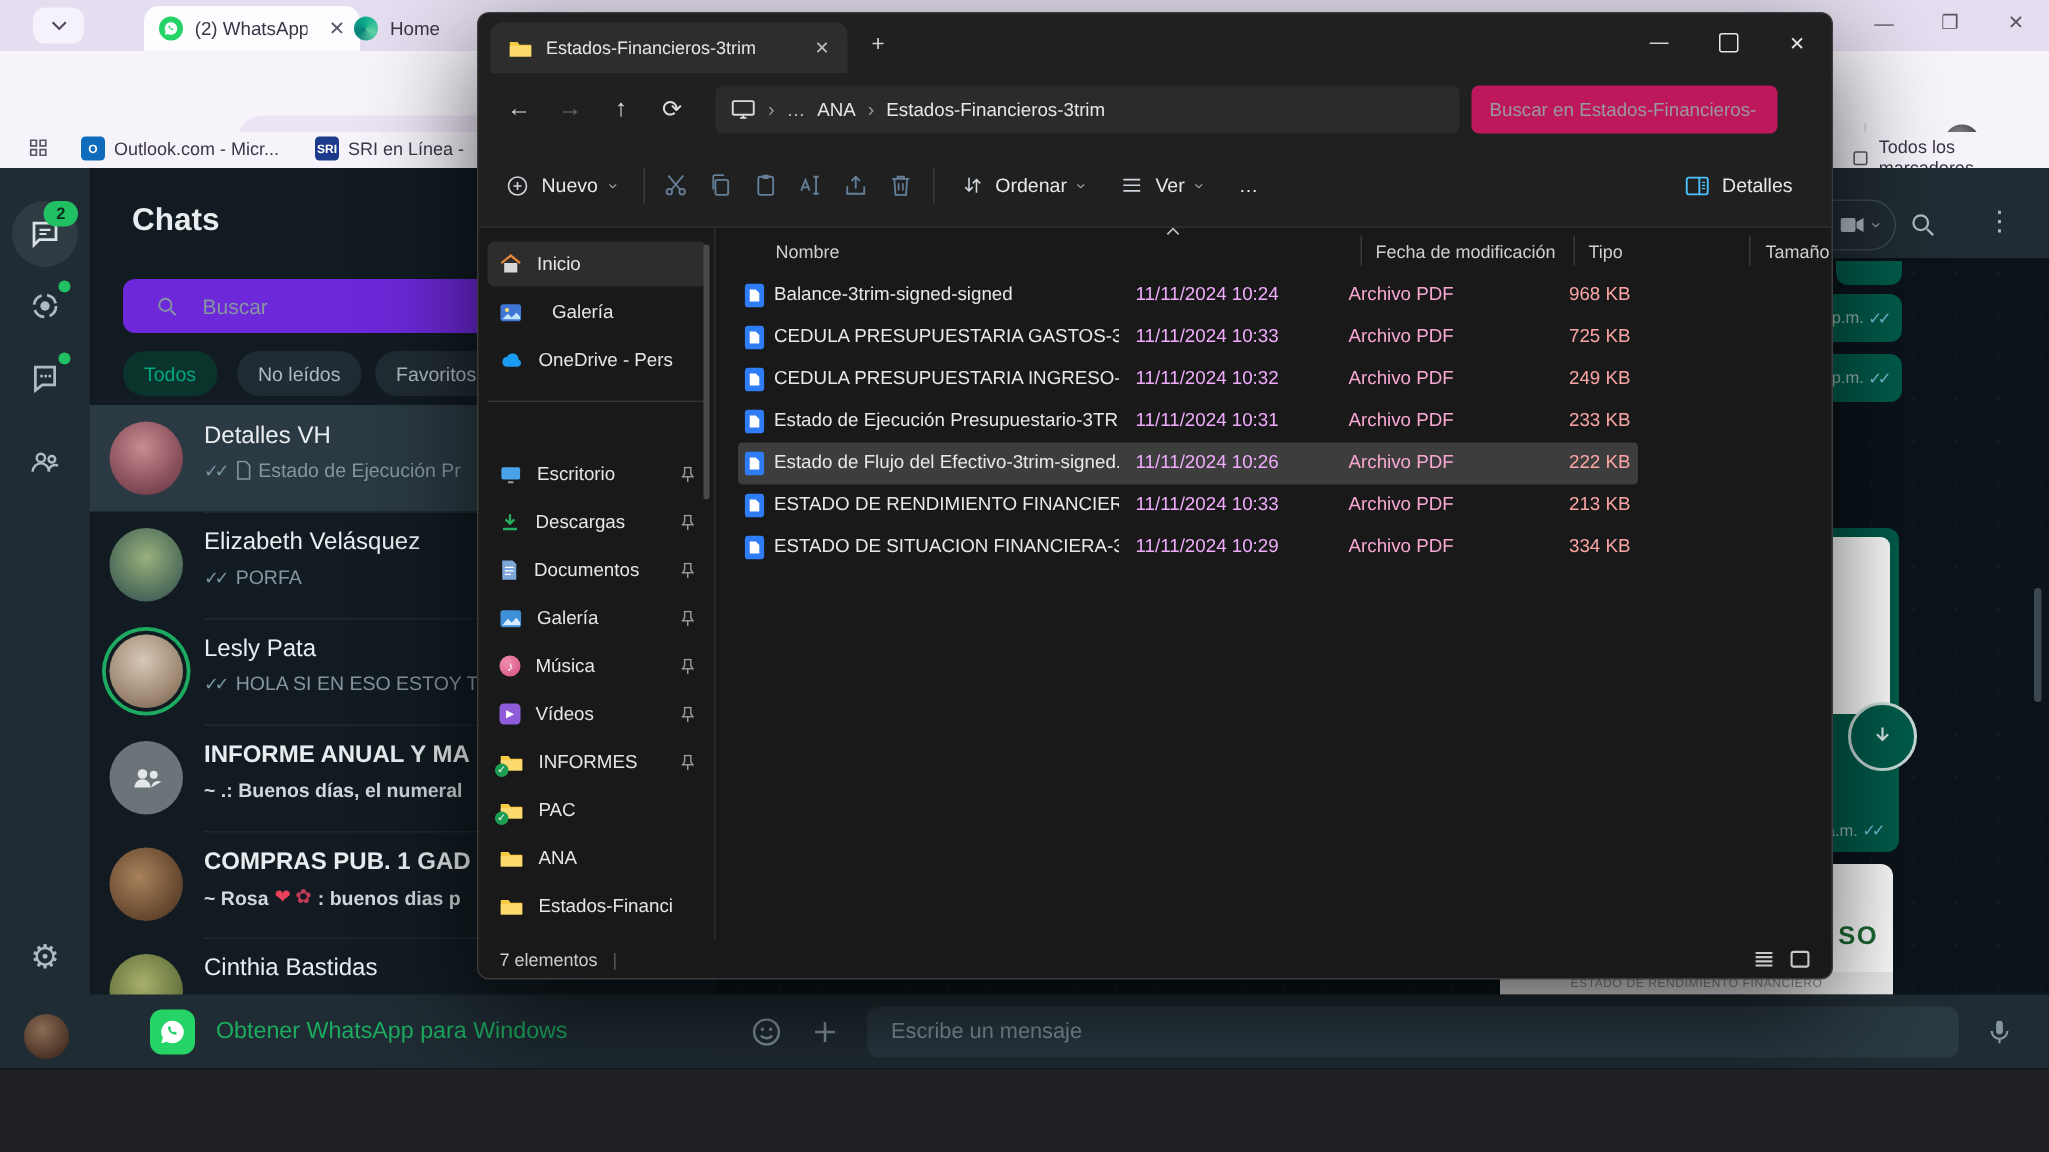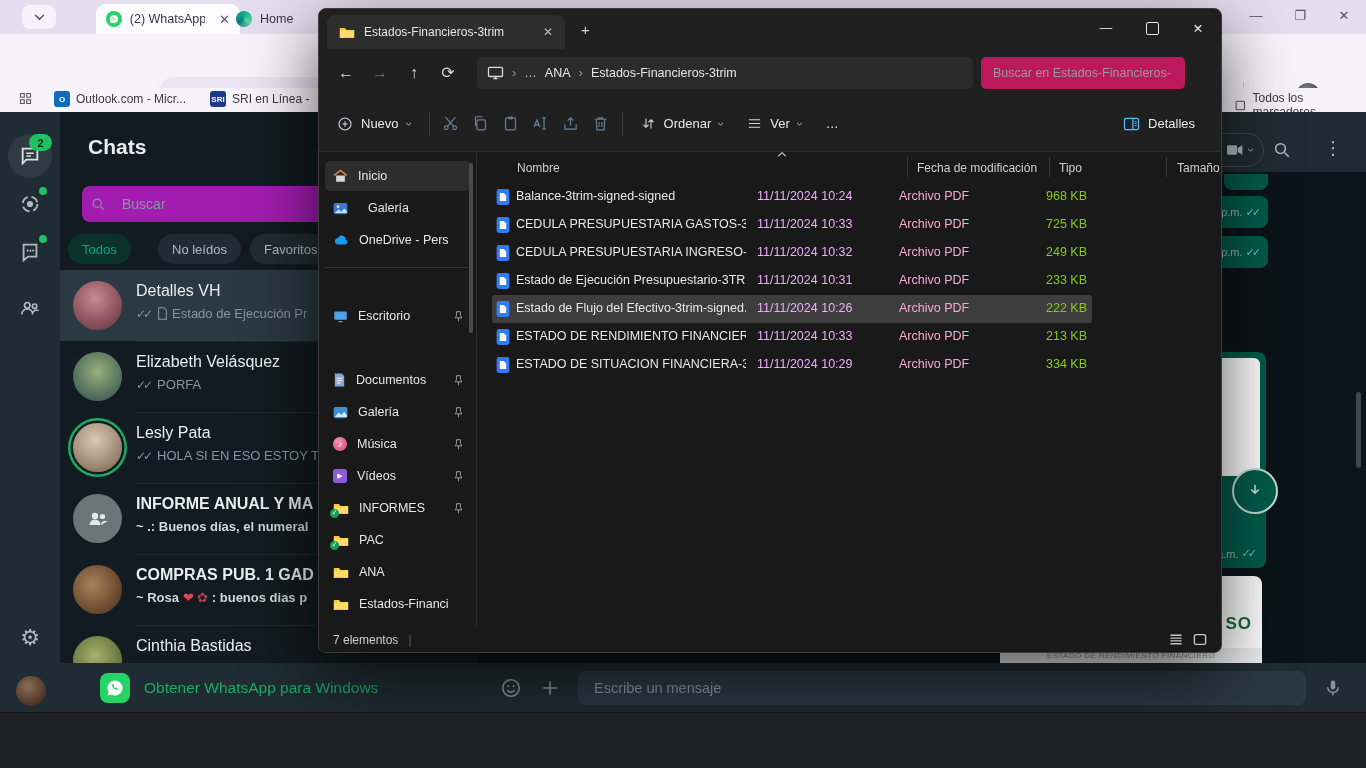--- a/index.html
+++ b/index.html
@@ -31,22 +31,22 @@
 
   
   .wa{left:0;top:112px;width:1366px;height:600px;background:#111b21;}
   .rail{left:0;top:112px;width:60px;height:600px;background:#202c33;border-right:1px solid #2b3942;}
   .rail-ic{left:14px;width:32px;height:32px;color:#aebac1;display:flex;align-items:center;justify-content:center;}
   .badge{position:absolute;right:-6px;top:-6px;min-width:17px;height:17px;border-radius:9px;background:#21c063;
     color:#0b2b1d;font-size:11px;font-weight:bold;display:flex;align-items:center;justify-content:center;padding:0 3px;}
   .gdot{position:absolute;right:-1px;top:-1px;width:8px;height:8px;border-radius:50%;background:#21c063;}
   .chatlist{left:60px;top:112px;width:418px;height:600px;background:#111b21;}
   .wa-title{left:28px;top:23px;font-size:21px;font-weight:bold;color:#e9edef;}
-  .wa-search{left:22px;top:74px;width:380px;height:36px;background:#a21caf;border-radius:8px;
-    display:flex;align-items:center;gap:14px;padding:0 9px;color:#8696a0;}
+  .wa-search{left:22px;top:74px;width:380px;height:36px;background:#6d28d9;border-radius:8px;
+    display:flex;align-items:center;gap:14px;padding:0 22px;color:#8696a0;}
   .wa-search input{color:#d1d7db;font-size:14px;width:240px;}
   .wa-search input::placeholder{color:#8696a0;}
   .chip{height:30px;border-radius:15px;background:#202c33;color:#aebac1;font-size:13px;
     display:flex;align-items:center;padding:0 14px;}
   .chip.sel{background:#0a332c;color:#00a884;}
   .chatrow{left:0;width:418px;height:71px;}
   .chatrow.sel{background:#2a3942;}
   .cav{position:absolute;left:13px;top:11px;width:49px;height:49px;border-radius:50%;}
   .cname{position:absolute;left:76px;top:12px;font-size:16px;color:#e9edef;white-space:nowrap;}
   .cprev{position:absolute;left:76px;top:36px;font-size:13px;color:#8696a0;white-space:nowrap;display:flex;align-items:center;gap:4px;}
@@ -92,21 +92,21 @@
   .sb-label{font-size:12.5px;color:#e6e6e6;}
   .pin{position:absolute;right:8px;color:#9a9a9a;}
   .exp-main{left:157px;top:142px;width:746px;height:475px;border-left:1px solid #2e2e2e;}
   .colhead{position:absolute;top:10px;font-size:12px;color:#cfcfcf;}
   .coldiv{position:absolute;top:6px;width:1px;height:20px;background:#3a3a3a;}
   .frow{position:absolute;left:15px;width:600px;height:28px;border-radius:3px;}
   .frow.sel{background:#3d3d3d;}
   .fname{position:absolute;left:24px;top:6px;color:#e8e8e8;font-size:12.5px;white-space:nowrap;max-width:230px;overflow:hidden;}
   .fdate{position:absolute;left:265px;top:6px;color:#f0abfc;font-size:12.5px;}
   .ftype{position:absolute;left:407px;top:6px;color:#f9a8d4;font-size:12.5px;}
-  .fsize{position:absolute;left:480px;top:6px;width:115px;text-align:right;color:#84cc16;font-size:12.5px;}
+  .fsize{position:absolute;left:480px;top:6px;width:115px;text-align:right;color:#fca5a5;font-size:12.5px;}
   .exp-status{left:0;top:617px;width:100%;height:27px;background:#191919;display:flex;align-items:center;padding:0 14px;box-sizing:border-box;color:#cccccc;font-size:12px;gap:10px;}
 
   
   .taskbar{left:0;top:712px;width:1366px;height:56px;background:#202124;z-index:100;border-top:1px solid #17181a;}
 </style>
 </head>
 <body>
 
 <div id="screen">
 
@@ -242,21 +242,21 @@
     <div class="abs wa-title">Chats</div>
     <div class="abs wa-search">
       <span>
         <svg width="15" height="15" viewBox="0 0 24 24">
             <circle cx="10" cy="10" r="6.5" fill="none" stroke="currentColor" stroke-width="2"></circle>
             <path d="M15.5 15.5L21 21" stroke="currentColor" stroke-width="2"></path>
           </svg>
         </span>
       <input placeholder="Buscar" style="">
     </div>
-    <div class="abs chip sel" style="left:8px;top:122px;">
+    <div class="abs chip sel" style="left:22px;top:122px;">
         <span>Todos</span>
       </div>
     <div class="abs chip" style="left:98px;top:122px;">
         <span>No leídos</span>
       </div>
     <div class="abs chip" style="left:190px;top:122px;">
         <span>Favoritos</span>
       </div>
 
     <div class="abs chatrow sel" style="top:158px;">
@@ -557,20 +557,32 @@
             <rect x="2" y="2" width="20" height="13" rx="2" fill="#4aa3e8"></rect>
             <path d="M9 18h6" stroke="#9a9a9a" stroke-width="2"></path>
           </svg>
         <span class="sb-label">Escritorio</span>
         <span class="pin">
             <svg width="9" height="11" viewBox="0 0 12 16">
               <path d="M3 1h6v6l2 3H1l2-3zM6 10v5" stroke="currentColor" stroke-width="1.4" fill="none"></path>
             </svg>
           </span>
       </div>
+      <div class="sb-item" style="top:182px;">
+        <svg width="14" height="14" viewBox="0 0 24 24">
+            <path d="M12 3v11m-5-5l5 5 5-5" fill="none" stroke="#27ae60" stroke-width="2.6"></path>
+            <path d="M4 20h16" stroke="#27ae60" stroke-width="2.6"></path>
+          </svg>
+        <span class="sb-label">Descargas</span>
+        <span class="pin">
+            <svg width="9" height="11" viewBox="0 0 12 16">
+              <path d="M3 1h6v6l2 3H1l2-3zM6 10v5" stroke="currentColor" stroke-width="1.4" fill="none"></path>
+            </svg>
+          </span>
+      </div>
       <div class="sb-item" style="top:214px;">
         <svg width="13" height="14" viewBox="0 0 20 24">
             <path d="M2 1h12l4 4v18H2z" fill="#7da7d9"></path>
             <path d="M5 9h10M5 13h10M5 17h7" stroke="#fff" stroke-width="1.6"></path>
           </svg>
         <span class="sb-label">Documentos</span>
         <span class="pin">
             <svg width="9" height="11" viewBox="0 0 12 16">
               <path d="M3 1h6v6l2 3H1l2-3zM6 10v5" stroke="currentColor" stroke-width="1.4" fill="none"></path>
             </svg>

